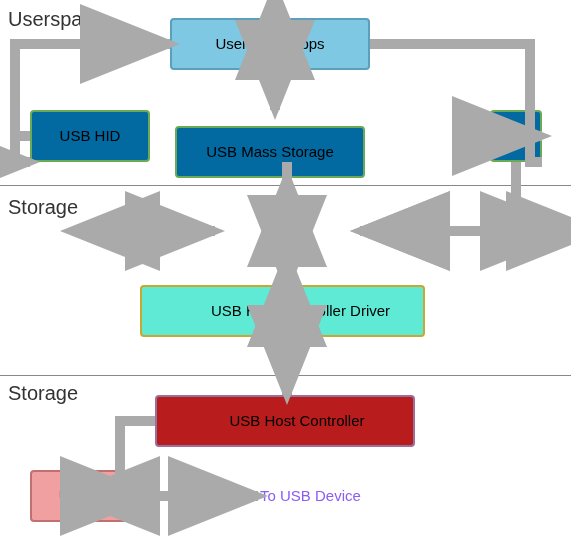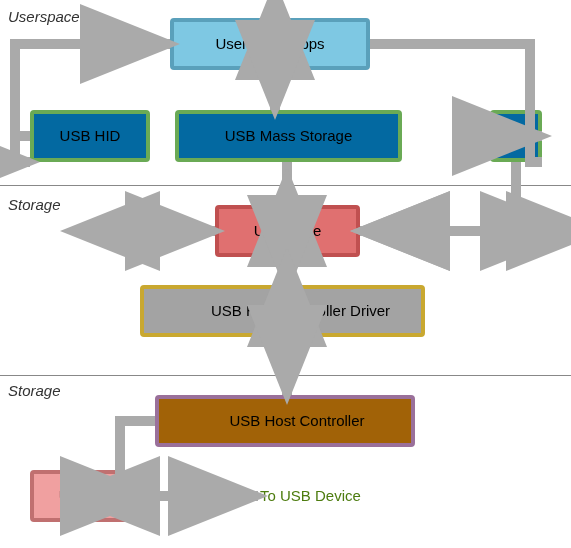--- a/index.html
+++ b/index.html
@@ -25,30 +25,29 @@
       left: 0;
       right: 0;
       height: 1px;
       background: #888;
     }
 
     
     .section-label {
       position: absolute;
       left: 8px;
-      font-size: 15px;
+      font-size: 20px;
       color: #333;
-      font-style: italic;
     }
 
     
     .box {
       position: absolute;
       border-radius: 4px;
-      border: 4px solid #0369a1;
+      border: 2px solid #0369a1;
       display: flex;
       align-items: center;
       justify-content: center;
       text-align: center;
       font-size: 15px;
       font-weight: normal;
       line-height: 1.2;
     }
 
     .box-blue {
@@ -60,27 +59,27 @@
       background: #0369a1;
       border-color: #6aaa55;
     }
 
     .box-red {
       background: #e07070;
       border-color: #c05050;
     }
 
     .box-yellow {
-      background: #a3a3a3;
+      background: #5eead4;
       border-color: #c9a830;
       padding-left: 36px;
     }
 
     .box-purple {
-      background: #a16207;
+      background: #b91c1c;
       border-color: #9a709a;
       padding-left: 24px;
     }
 
     .box-pink {
       background: #f0a0a0;
       border-color: #c07070;
     }
 
     
@@ -106,45 +105,42 @@
   <div class="section-label" style="top: 382px;">Storage</div>
 
   <div class="box box-blue" style="left:170px; top:18px; width:200px; height:52px;">
     <span>Userspace Apps</span>
   </div>
 
   <div class="box box-green" style="left:30px; top:110px; width:120px; height:52px;">
     <span>USB HID</span>
   </div>
 
-  <div class="box box-green" style="left:175px; top:110px; width:227px; height:52px;">
+  <div class="box box-green" style="left:175px; top:126px; width:190px; height:52px;">
     <span>USB Mass Storage</span>
   </div>
 
   <div class="box box-green" style="left:490px; top:110px; width:52px; height:52px;">
     <span>...</span>
   </div>
 
-  <div class="box box-red" style="left:215px; top:205px; width:145px; height:52px;">
-    <span>USB Core</span>
-  </div>
 
   <div class="box box-yellow" style="left:140px; top:285px; width:285px; height:52px;">
     <span>USB Host Controller Driver</span>
   </div>
 
   <div class="box box-purple" style="left:155px; top:395px; width:260px; height:52px;">
     <span>USB Host Controller</span>
   </div>
 
   <div class="box box-pink" style="left:30px; top:470px; width:120px; height:52px;">
     <span>USB Port</span>
   </div>
 
-  <div style="position:absolute; left:260px; top:487px; font-size:15px; color:#4d7c0f;">To USB Device</div>
+  <div style="position:absolute; left:260px; top:487px; font-size:15px; color:#8b5cf6;">To USB Device</div>
 
   <svg class="arrows-svg">
     <defs>
 
       <marker id="arrow-end" markerWidth="10" markerHeight="7" refX="9" refY="3.5" orient="auto">
         <polygon points="0 0, 10 3.5, 0 7" fill="#aaa"></polygon>
       </marker>
       <marker id="arrow-start" markerWidth="10" markerHeight="7" refX="1" refY="3.5" orient="auto-start-reverse">
         <polygon points="0 0, 10 3.5, 0 7" fill="#aaa"></polygon>
       </marker>

